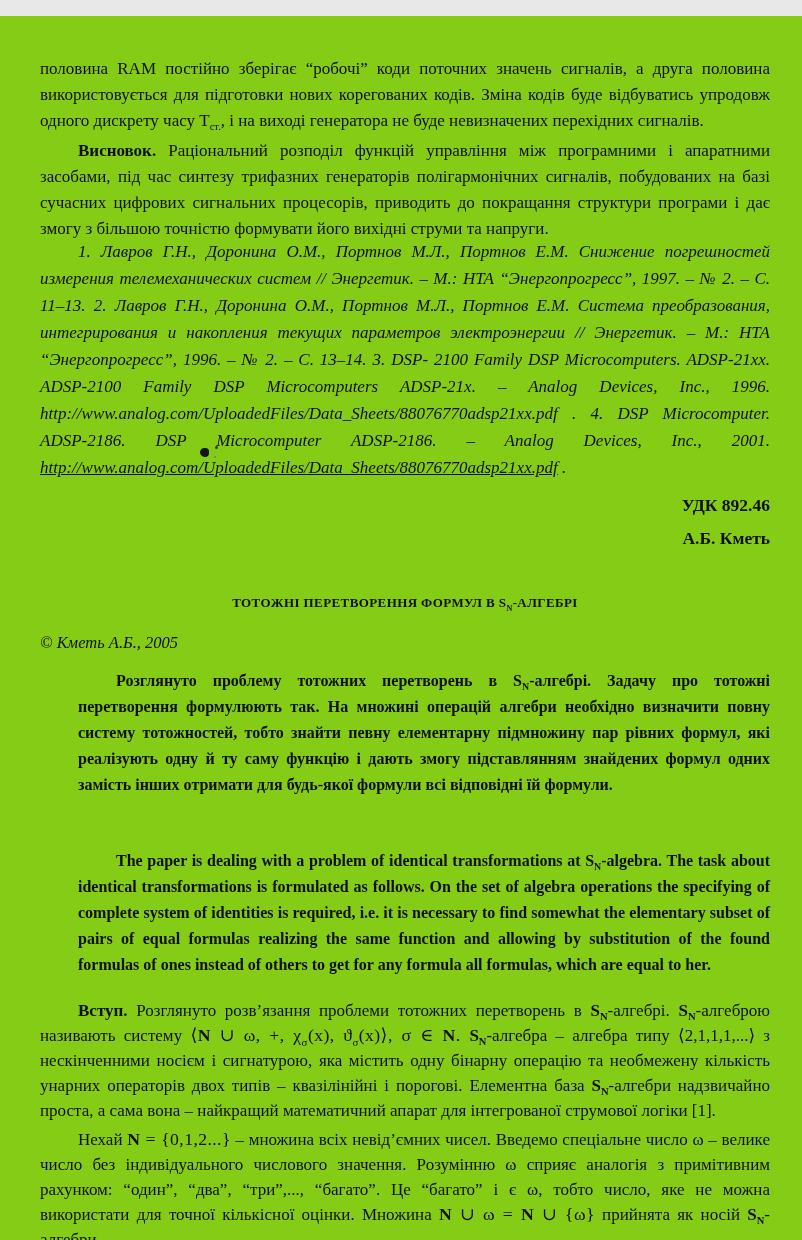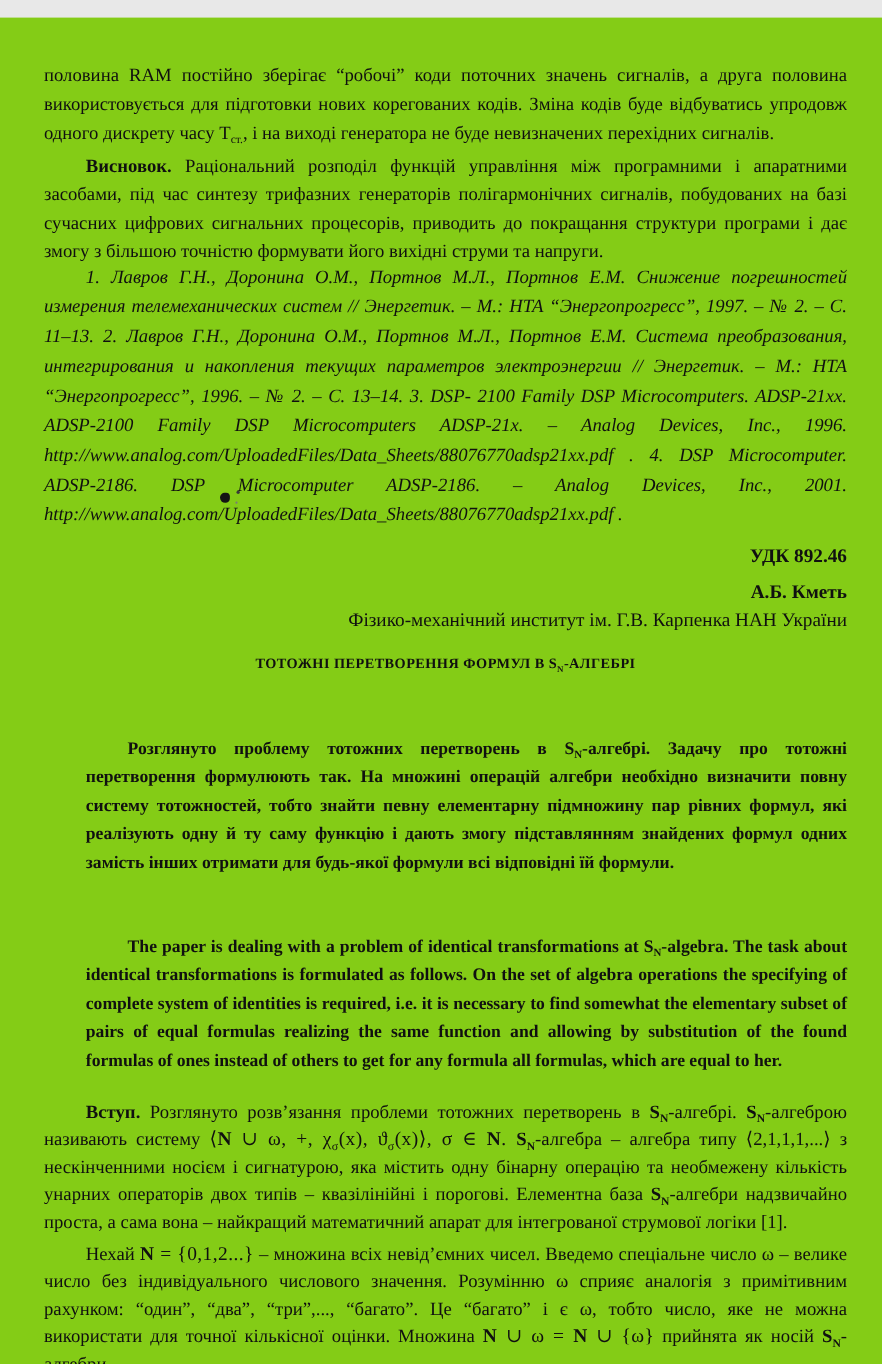--- a/index.html
+++ b/index.html
@@ -22,21 +22,21 @@
   .p-conclusion { top: 122px; }
   .p-refs {
     top: 222px;
     font-style: italic;
     font-size: 17px;
     line-height: 27px;
     text-align: justify;
     text-indent: 38px;
     overflow-wrap: anywhere;
   }
-  .underline { }
+  .underline { text-decoration: underline; }
   .artifact { position: absolute; top: 430px; left: 200px; width: 24px; height: 16px; }
   .artifact .dot { position: absolute; left: 0; top: 2px; width: 9px; height: 9px; background: #141414; border-radius: 55% 45% 50% 60%; }
   .artifact .speck { position: absolute; left: 15px; top: 0; width: 3px; height: 3px; background: #3a3a3a; border-radius: 50%; }
   .artifact .speck2 { position: absolute; left: 14px; top: 10px; width: 2px; height: 2px; background: #7a7a7a; border-radius: 50%; }
   .right-line { position: absolute; right: 32px; text-align: right; }
   .udk { top: 479px; font-weight: 700; font-size: 17.5px; }
   .author { top: 512px; font-weight: 700; font-size: 17.5px; }
   .affiliation { top: 537px; font-size: 17.5px; }
   .title {
     top: 579px;
@@ -75,24 +75,24 @@
   <p class="block p-refs"><span>1. Лавров Г.Н., Доронина О.М., Портнов М.Л., Портнов Е.М. Снижение погрешностей измерения телемеханических систем // Энергетик. – М.: НТА “Энергопрогресс”, 1997. – № 2. – С. 11–13. 2. Лавров Г.Н., Доронина О.М., Портнов М.Л., Портнов Е.М. Система преобразования, интегрирования и накопления текущих параметров электроэнергии // Энергетик. – М.: НТА “Энергопрогресс”, 1996. – № 2. – С. 13–14. 3. DSP- 2100 Family DSP Microcomputers. ADSP-21xx. ADSP-2100 Family DSP Microcomputers ADSP-21x. – Analog Devices, Inc., 1996. http://www.analog.com/UploadedFiles/Data_Sheets/88076770adsp21xx.pdf . 4. DSP Microcomputer. ADSP-2186. DSP Microcomputer ADSP-2186. – Analog Devices, Inc., 2001. </span><span class="underline">http://www.analog.com/UploadedFiles/Data_Sheets/88076770adsp21xx.pdf</span><span> .</span></p>
 
   <div class="artifact">
     <span class="dot"></span>
     <span class="speck"></span>
     <span class="speck2"></span>
   </div>
 
   <div class="right-line udk">УДК 892.46</div>
   <div class="right-line author">А.Б. Кметь</div>
-  <div class="right-line affiliation">Фізико-механічний институт ім. Г.В. Карпенка НАН України</div>
 
   <h1 class="block title"><span>ТОТОЖНІ ПЕРЕТВОРЕННЯ ФОРМУЛ В S</span><sub>N</sub><span>-АЛГЕБРІ</span></h1>
 
+  <div class="block copyright">© Кметь А.Б., 2005</div>
 
   <p class="block abstract abs-ua"><span>Розглянуто проблему тотожних перетворень в S</span><sub>N</sub><span>-алгебрі. Задачу про тотожні перетворення формулюють так. На множині операцій алгебри необхідно визначити повну систему тотожностей, тобто знайти певну елементарну підмножину пар рівних формул, які реалізують одну й ту саму функцію і дають змогу підставлянням знайдених формул одних замість інших отримати для будь-якої формули всі відповідні їй формули.</span></p>
 
   <p class="block abstract abs-en"><span>The paper is dealing with a problem of identical transformations at S</span><sub>N</sub><span>-algebra. The task about identical transformations is formulated as follows. On the set of algebra operations the specifying of complete system of identities is required, i.e. it is necessary to find somewhat the elementary subset of pairs of equal formulas realizing the same function and allowing by substitution of the found formulas of ones instead of others to get for any formula all formulas, which are equal to her.</span></p>
 
   <div class="block main-flow">
     <p><span class="lead">Вступ.</span><span> Розглянуто розв’язання проблеми тотожних перетворень в </span><b class="sn"><span>S</span><sub>N</sub></b><span>-алгебрі. </span><b class="sn"><span>S</span><sub>N</sub></b><span>-алгеброю називають систему </span><span class="math"><span>⟨</span><span class="mb">N</span><span> ∪ ω, +, χ</span><sub>σ</sub><span>(x), ϑ</span><sub>σ</sub><span>(x)⟩, σ ∈ </span><span class="mb">N</span><span>. </span></span><b class="sn"><span>S</span><sub>N</sub></b><span>-алгебра – алгебра типу ⟨2,1,1,1,...⟩ з нескінченними носієм і сигнатурою, яка містить одну бінарну операцію та необмежену кількість унарних операторів двох типів – квазілінійні і порогові. Елементна база </span><b class="sn"><span>S</span><sub>N</sub></b><span>-алгебри надзвичайно проста, а сама вона – найкращий математичний апарат для інтегрованої струмової логіки [1].</span></p>
 
     <p><span>Нехай </span><span class="math mb">N</span><span class="math"> = {0,1,2...}</span><span> – множина всіх невід’ємних чисел. Введемо спеціальне число ω – велике число без індивідуального числового значення. Розумінню ω сприяє аналогія з примітивним рахунком: “один”, “два”, “три”,..., “багато”. Це “багато” і є ω, тобто число, яке не можна використати для точної кількісної оцінки. Множина </span><span class="math mb">N</span><span class="math"> ∪ ω = </span><span class="math mb">N</span><span class="math"> ∪ {ω}</span><span> прийнята як носій </span><b class="sn"><span>S</span><sub>N</sub></b><span>-алгебри.</span></p>
   </div>

